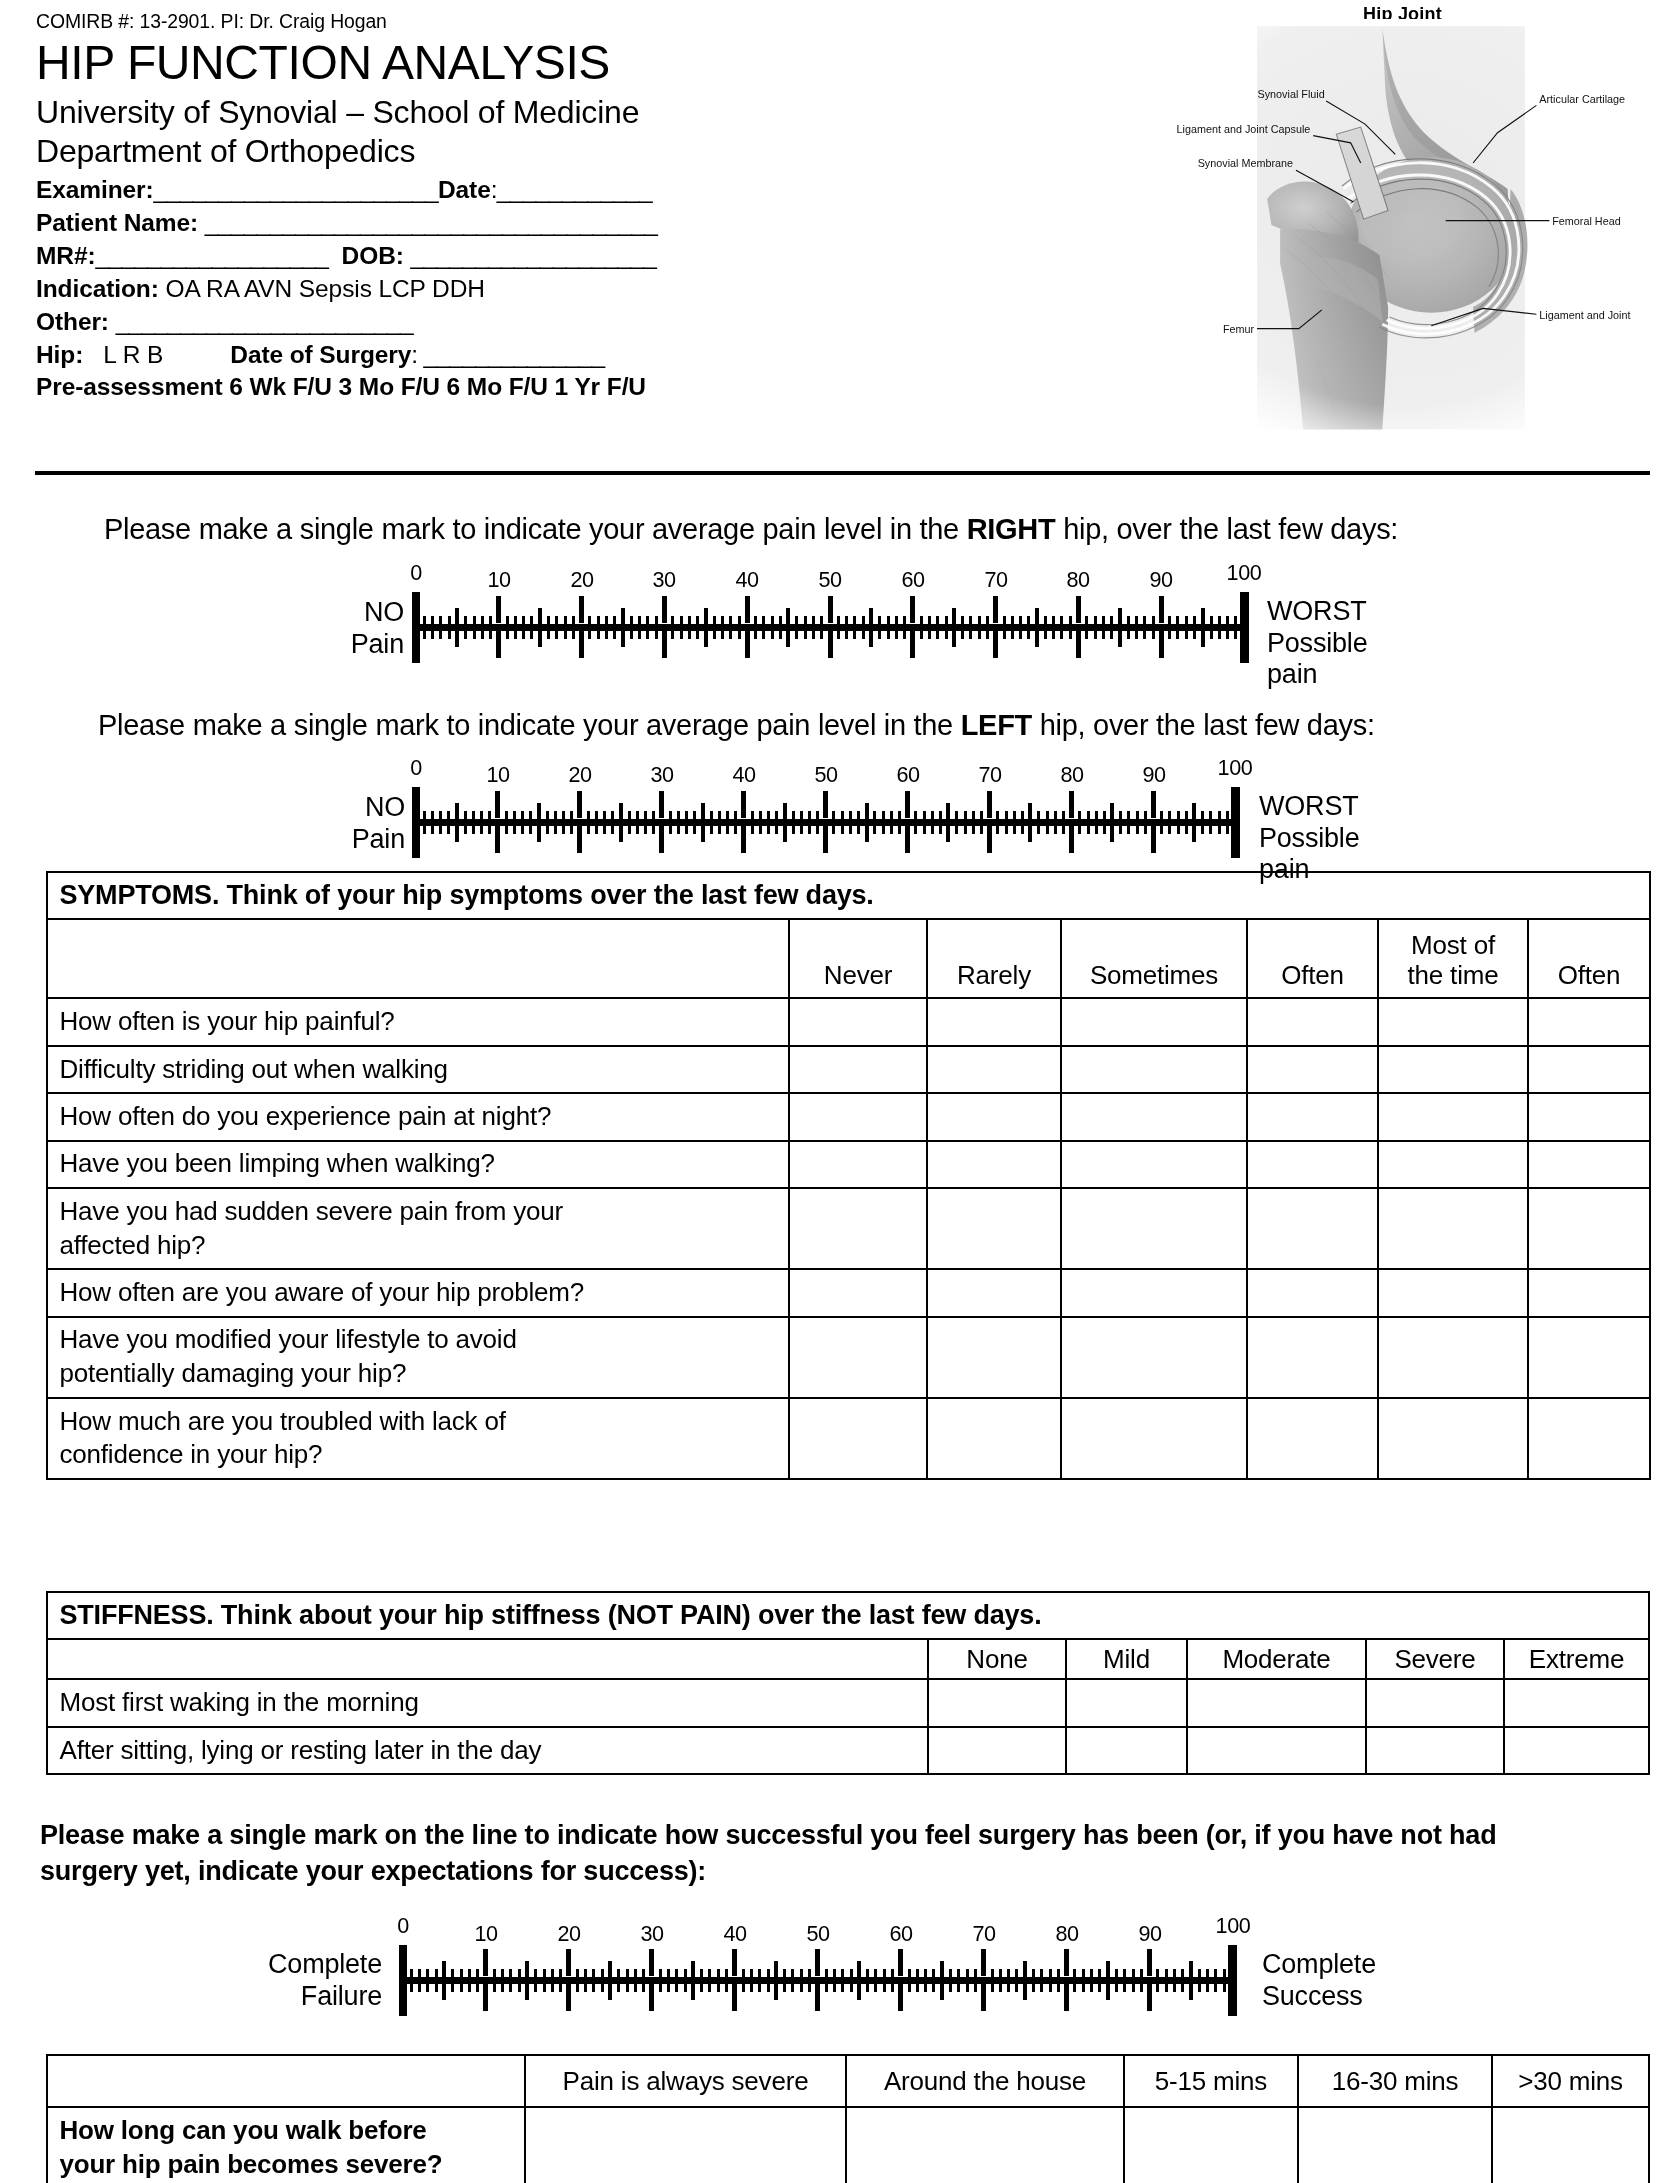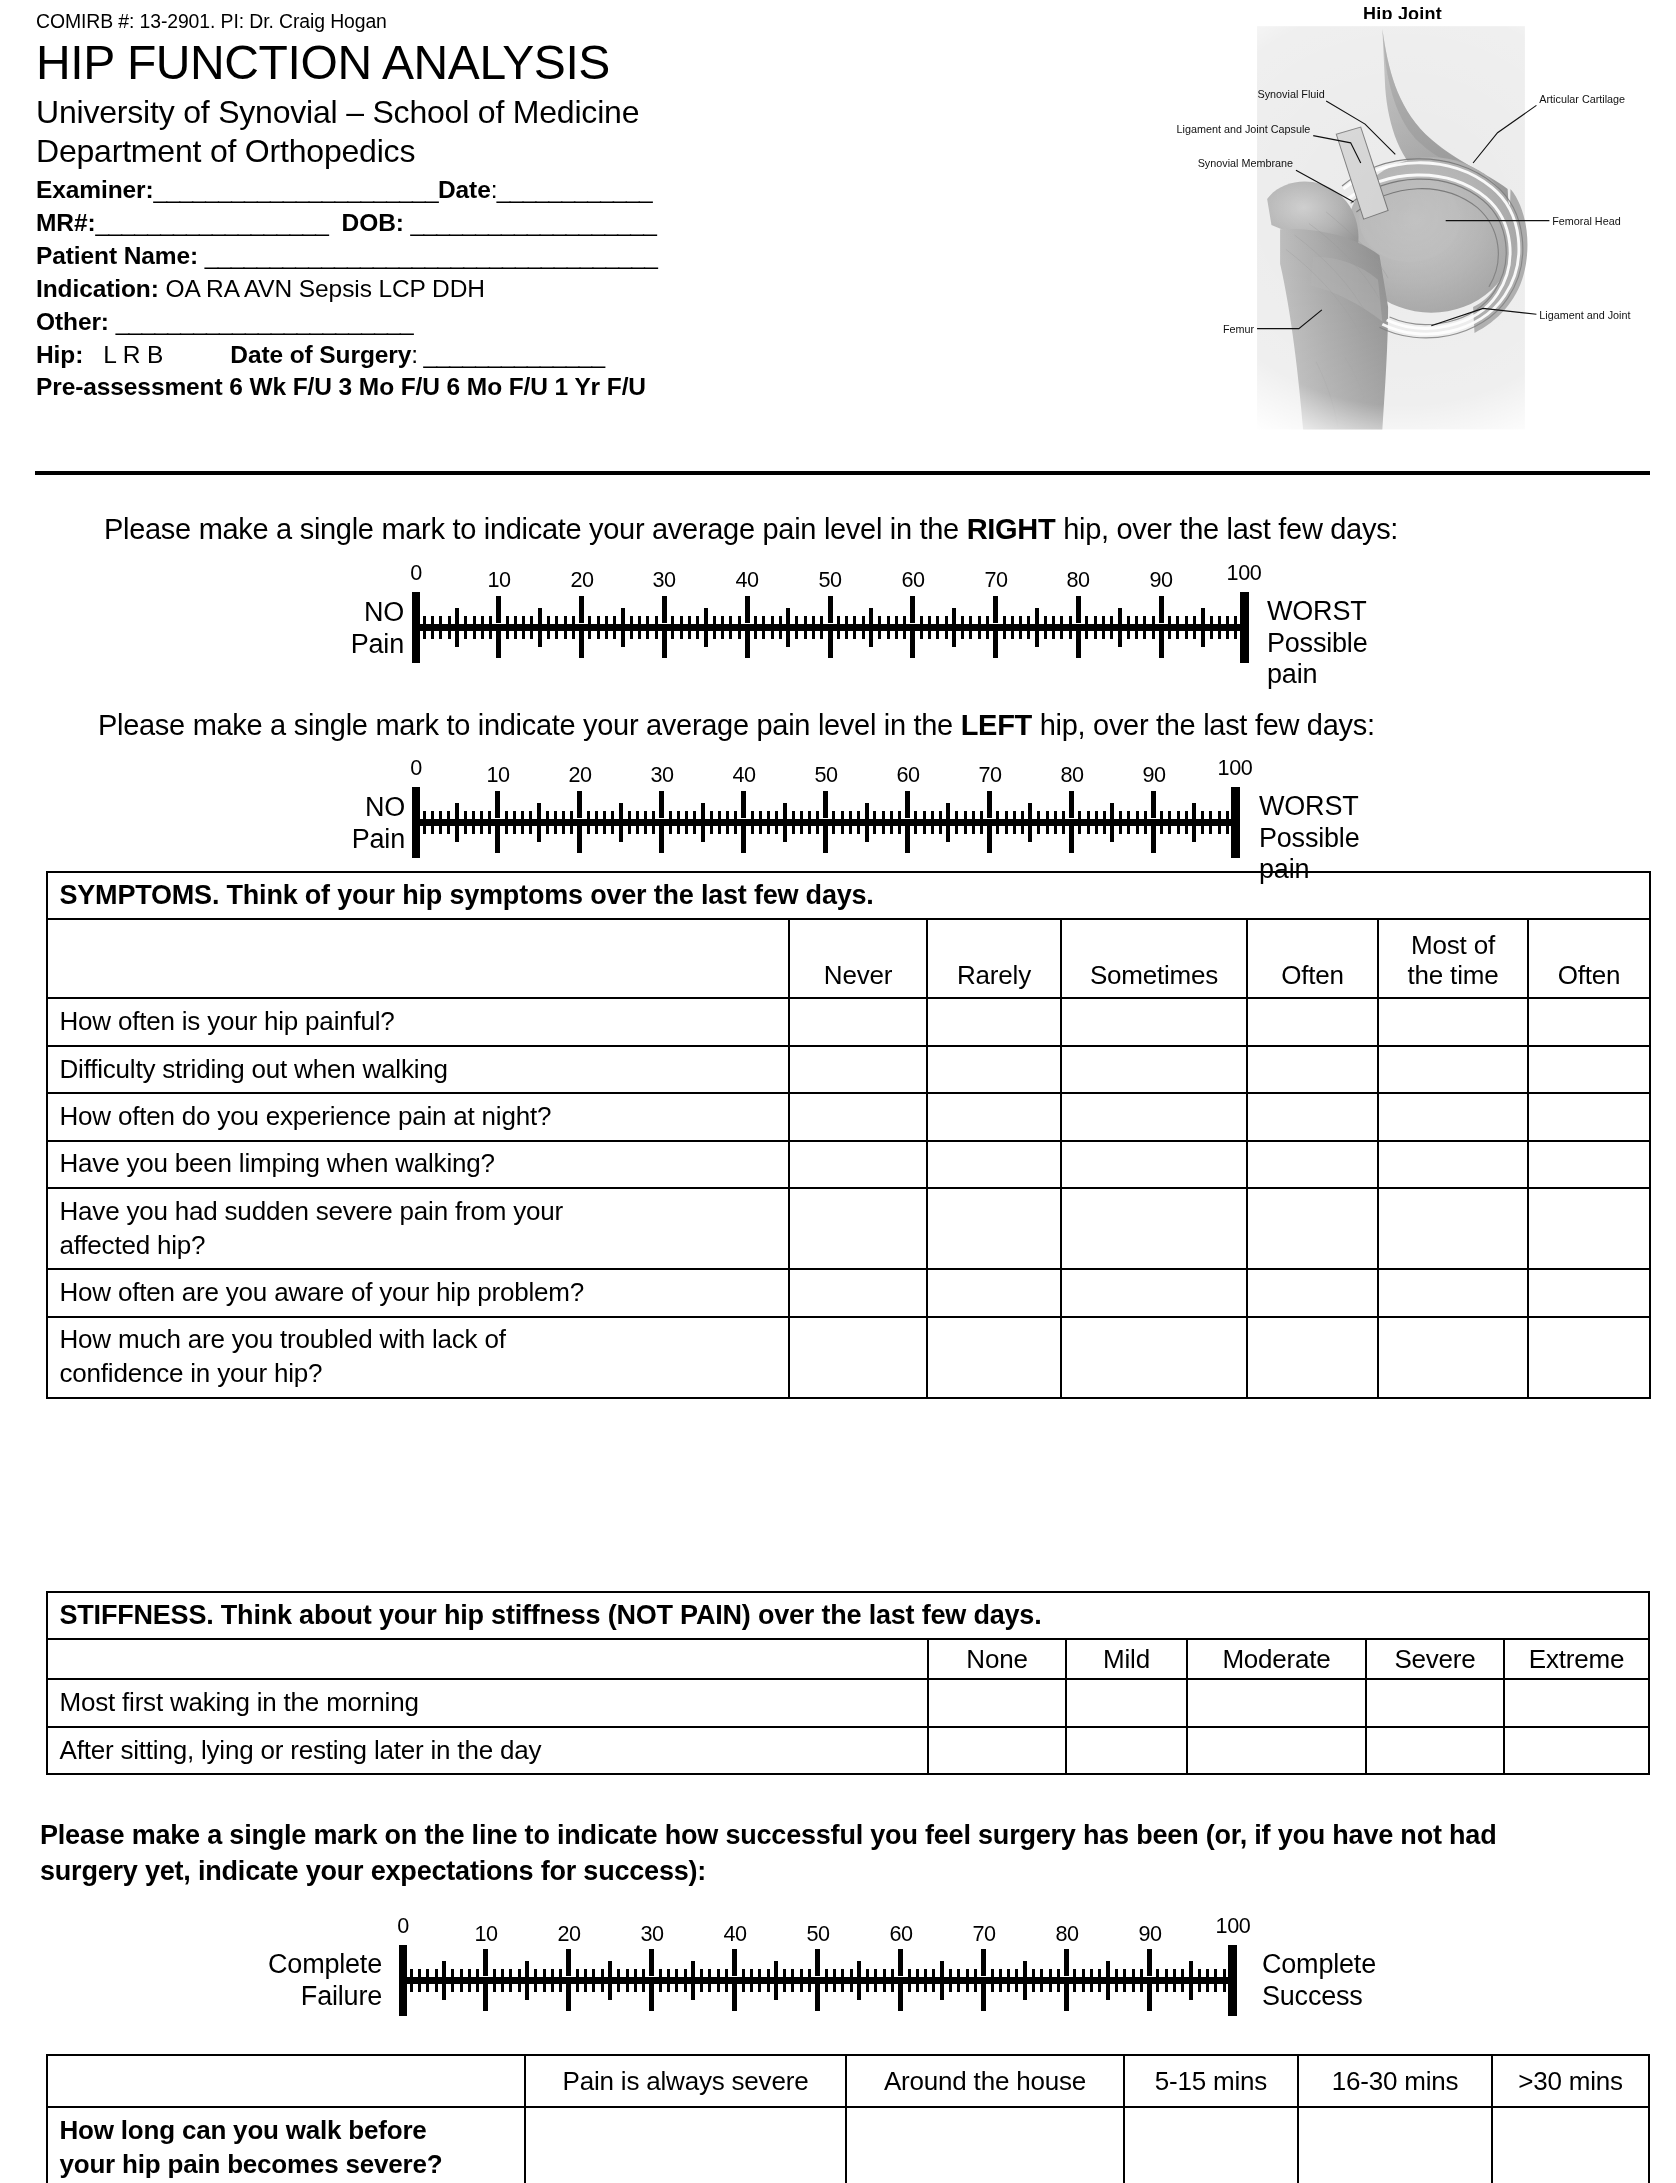--- a/index.html
+++ b/index.html
@@ -79,25 +79,25 @@
   <div class="comirb">COMIRB #: 13-2901. PI: Dr. Craig Hogan</div>
   <div class="form-title">HIP FUNCTION ANALYSIS</div>
   <div class="inst">University of Synovial – School of Medicine</div>
   <div class="inst" style="margin-bottom:2.9px;">Department of Orthopedics</div>
 
   <div class="fieldline">
     <b>Examiner:</b><span class="ul">______________________</span><b>Date</b><span class="ul">:____________</span>
   </div>
 
   <div class="fieldline">
+    <b>Patient Name:</b> <span class="ul">___________________________________</span>
+  </div>
+
+  <div class="fieldline">
     <b>MR#:</b><span class="ul">__________________</span>&nbsp;&nbsp;<b>DOB:</b> <span class="ul">___________________</span>
-  </div>
-
-  <div class="fieldline">
-    <b>Patient Name:</b> <span class="ul">___________________________________</span>
   </div>
 
   <div class="fieldline">
     <b>Indication:</b> <span>OA    RA    AVN    Sepsis    LCP   DDH</span>
   </div>
 
   <div class="fieldline">
     <b>Other:</b> <span class="ul">_______________________</span>
   </div>
 
@@ -736,20 +736,30 @@
     <tr style="height:41px;">
       <td class="qtext">How often are you aware of your hip problem?</td>
       <td class="blank"></td>
       <td class="blank"></td>
       <td class="blank"></td>
       <td class="blank"></td>
       <td class="blank"></td>
       <td class="blank"></td>
     </tr>
     <tr style="height:75px;">
+      <td class="qtext" style="white-space:pre-line;">Have you modified your lifestyle to avoid
+potentially damaging your hip?</td>
+      <td class="blank"></td>
+      <td class="blank"></td>
+      <td class="blank"></td>
+      <td class="blank"></td>
+      <td class="blank"></td>
+      <td class="blank"></td>
+    </tr>
+    <tr style="height:75px;">
       <td class="qtext" style="white-space:pre-line;">How much are you troubled with lack of
 confidence in your hip?</td>
       <td class="blank"></td>
       <td class="blank"></td>
       <td class="blank"></td>
       <td class="blank"></td>
       <td class="blank"></td>
       <td class="blank"></td>
     </tr>
   </tbody>

